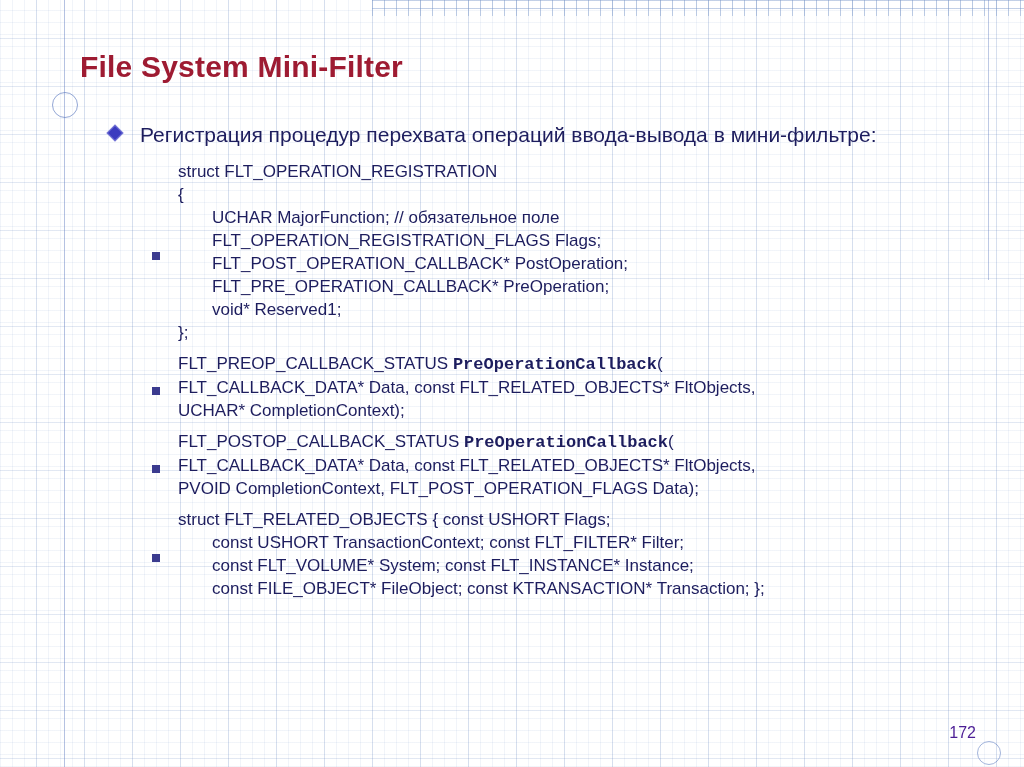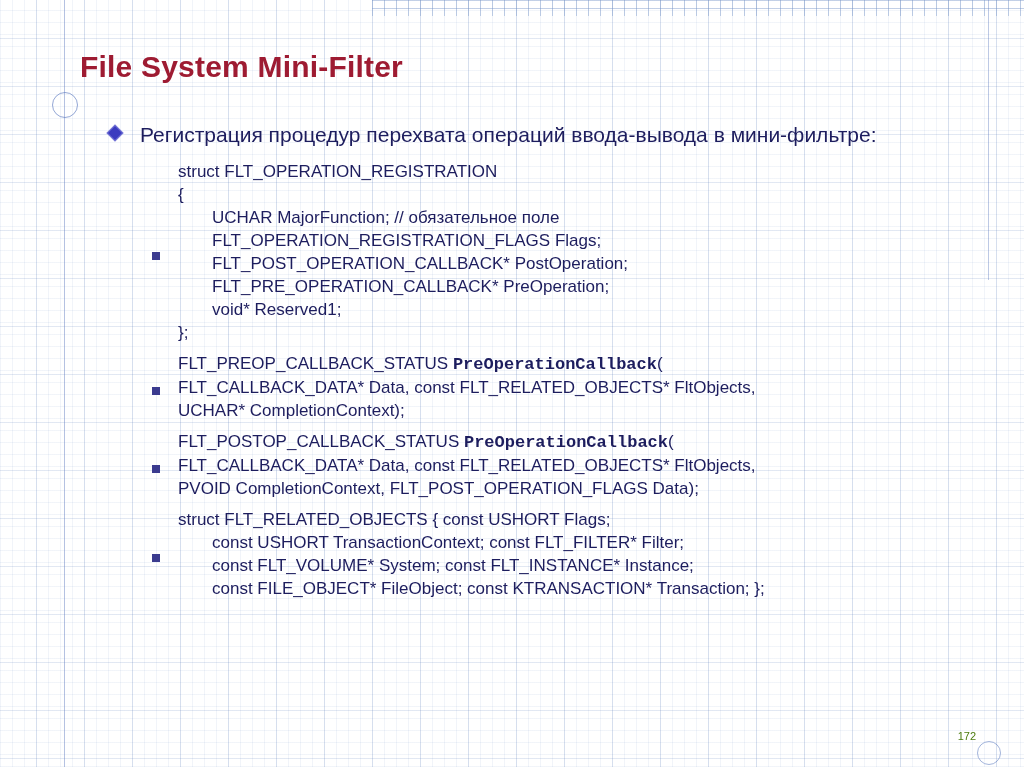--- a/index.html
+++ b/index.html
@@ -149,22 +149,22 @@
     padding-left: 34px;
   }
   .bold-name {
     font-weight: bold;
     font-family: Liberation Mono, monospace;
   }
   .page-number {
     position: absolute;
     right: 52px;
     bottom: 25px;
-    font-size: 11px;
-    color: #4d7c0f;
+    font-size: 16px;
+    color: #4c1d95;
     margin-top: 12px;
   }
 </style>
 </head>
 <body>
 
 <div class="grid-bg"></div>
 <div class="grid-bg-fine"></div>
 <div class="top-strip"></div>
 <div class="v-rule-left"></div>

